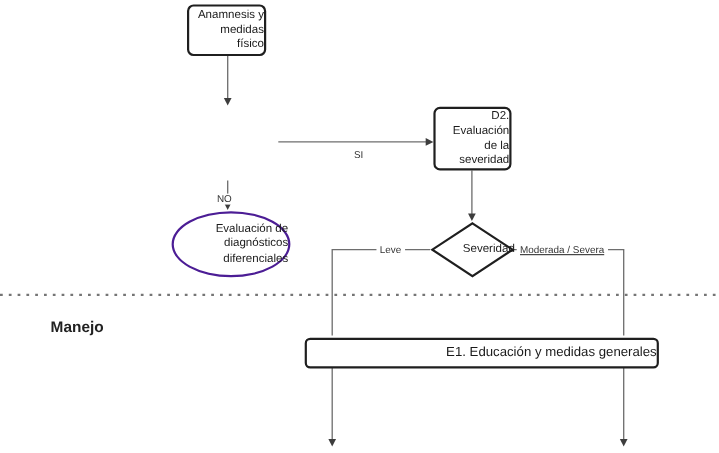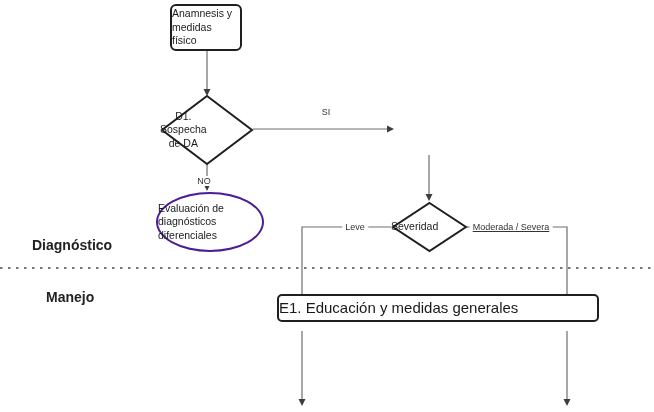--- a/index.html
+++ b/index.html
@@ -16,21 +16,21 @@
     left: 0; top: 0;
     width: 654px; height: 412px;
     z-index: 1;
   }
   .node {
     position: absolute;
     z-index: 2;
     box-sizing: border-box;
     display: flex;
     flex-direction: column;
-    align-items: flex-start;
+    align-items: flex-end;
     justify-content: center;
     text-align: center;
     color: #1a1a1a;
     font-size: 10.5px;
     line-height: 1.28;
     background: #ffffff;
   }
   .rect-node {
     border: 2px solid #1f1f1f;
     border-radius: 6px;
@@ -118,52 +118,47 @@
 
     <line x1="0" y1="268" x2="654" y2="268" stroke="#757575" stroke-width="2" stroke-dasharray="2.5 5.5"></line>
   </svg>
 
   <div class="node rect-node" style="left:170px; top:4px; width:72px; height:47px;">
     <span class="line">Anamnesis y</span>
     <span class="line">medidas</span>
     <span class="line">físico</span>
   </div>
 
-  <div class="node diamond-node" style="left:160px; top:94px; width:94px; height:72px;">
-    <svg width="94" height="72" viewBox="0 0 94 72">
-      <polygon points="47,2 92,36 47,70 2,36" fill="#ffffff" stroke="#1f1f1f" stroke-width="2"></polygon>
-    </svg>
-    <div class="diamond-text">
-      <span class="line">D1.</span>
-      <span class="line">Sospecha</span>
-      <span class="line">de DA</span>
-    </div>
+
+  <div class="node rect-node" style="left:394px; top:97px; width:71px; height:58px;">
+    <span class="line">D2.</span>
+    <span class="line">Evaluación</span>
+    <span class="line">de la</span>
+    <span class="line">severidad</span>
   </div>
-
 
   <div class="node ellipse-node" style="left:156px; top:192px; width:108px; height:60px;">
     <span class="line">Evaluación de</span>
     <span class="line">diagnósticos</span>
     <span class="line">diferenciales</span>
   </div>
 
   <div class="node diamond-node" style="left:391px; top:201px; width:77px; height:52px;">
     <svg width="77" height="52" viewBox="0 0 77 52">
       <polygon points="38.5,2 75,26 38.5,50 2,26" fill="#ffffff" stroke="#1f1f1f" stroke-width="2"></polygon>
     </svg>
     <div class="diamond-text" style="font-size:10.5px;">
       <span class="line">Severidad</span>
     </div>
   </div>
 
-  <div class="node rect-node" style="left:277px; top:294px; width:322px; height:28px; border-radius:5px; font-size:15px;">
+  <div class="node rect-node" style="left:277px; top:307px; width:322px; height:28px; border-radius:5px; font-size:12px;">
     <span class="line">E1. Educación y medidas generales</span>
   </div>
 
-  <span class="edge-label" style="left:326px; top:112px;text-align:center;">SI</span>
+  <span class="edge-label" style="left:326px; top:141px;text-align:center;">SI</span>
   <span class="edge-label" style="left:204px; top:181px;">NO</span>
   <span class="edge-label" style="left:355px; top:227px;text-align:center;">Leve</span>
   <span class="edge-label" style="left:511px; top:227px;text-decoration:underline;">Moderada / Severa</span>
 
-  <span class="section-label" style="left:32px; top:237px;">Diagnóstico</span>
   <span class="section-label" style="left:46px; top:289px;">Manejo</span>
 
 </div>
 
 </body></html>

